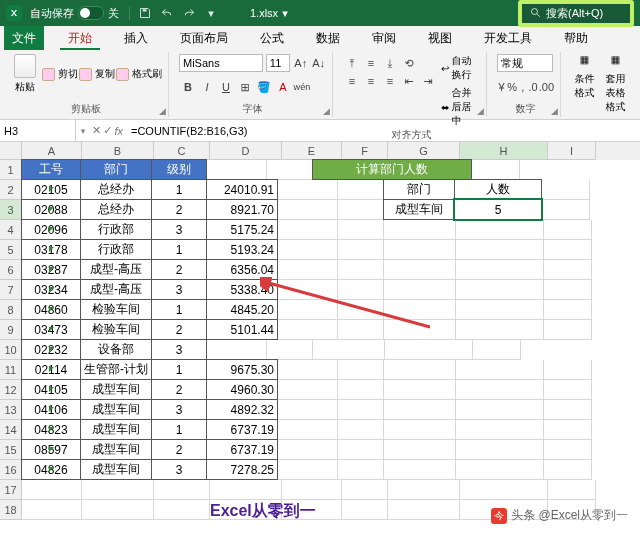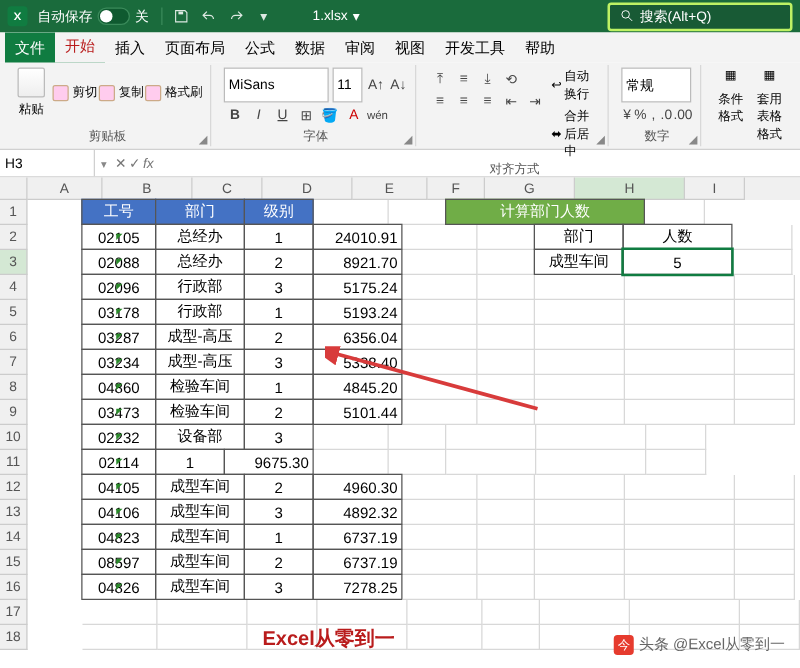--- a/index.html
+++ b/index.html
@@ -5,67 +5,67 @@
 * { box-sizing: border-box; margin: 0; padding: 0; }
 body { font-family: "Microsoft YaHei", "Segoe UI", sans-serif; font-size: 12px; background: #fff; width: 640px; height: 534px; overflow: hidden; position: relative; }
 .titlebar { background: #1a6b3c; height: 26px; display: flex; align-items: center; color: #fff; font-size: 11px; padding: 0 6px; }
 .app-icon { width: 16px; height: 16px; background: #107c41; border-radius: 3px; margin-right: 8px; display: flex; align-items: center; justify-content: center; }
 .autosave-wrap { display: flex; align-items: center; gap: 4px; margin-right: 10px; }
 .toggle { width: 26px; height: 14px; background: #0f5a30; border-radius: 7px; position: relative; border: 1px solid #3a8a5a; }
 .toggle::after { content: ""; position: absolute; left: 1px; top: 1px; width: 10px; height: 10px; background: #fff; border-radius: 50%; }
 .qa-icons { display: flex; gap: 8px; align-items: center; margin-right: 12px; padding-left: 8px; border-left: 1px solid #3a8a5a; }
 .qa-icon { width: 14px; height: 14px; display: flex; align-items: center; justify-content: center; opacity: .85; }
 .filename { flex: 1; text-align: left; display: flex; align-items: center; gap: 4px; padding-left: 20px;}
-.searchbox { background: #185a35; border: 2px solid #bef264; border-radius: 3px; padding: 2px 8px; width: 148px; display: flex; align-items: center; gap: 4px; font-size: 11px;}
-.menubar { background: #f3f3f3; height: 24px; display: flex; align-items: center; padding: 0 4px; gap: 0; font-size: 12px; }
+.searchbox { background: #185a35; border: 4px solid #bef264; border-radius: 3px; padding: 2px 8px; width: 116px; display: flex; align-items: center; gap: 4px; font-size: 11px;}
+.menubar { background: #f3f3f3; height: 24px; display: flex; padding: 0 4px; gap: 16px; font-size: 12px; }
 .menu-item { padding: 4px 8px; cursor: pointer; }
 .menu-item.file { background: #107c41; color: #fff; }
 .menu-item.active { border-bottom: 2px solid #107c41; color: #b91c1c; }
 .ribbon { background: #f3f3f3; height: 70px; border-bottom: 1px solid #d0d0d0; display: flex; align-items: stretch; padding: 2px 4px; gap: 4px; position: relative; }
 .ribbon-group { border-right: 1px solid #d8d8d8; padding: 2px 6px 0 6px; display: flex; flex-direction: column; justify-content: space-between; position: relative; }
 .group-label { font-size: 10px; text-align: center; color: #555; padding-bottom: 1px; }
 .clip-col { display: flex; gap: 2px; }
 .paste-btn { width: 30px; display: flex; flex-direction: column; align-items: center; gap: 2px; font-size: 10px; }
 .paste-icon { width: 22px; height: 24px; border: 1px solid #bbb; background: linear-gradient(#fff,#eee); border-radius: 2px; }
 .clip-side { display: flex; flex-direction: row; gap: 1px; font-size: 10px; }
 .clip-side > div { display: flex; align-items: center; gap: 3px; }
 .mini-icon { width: 13px; height: 13px; border: 1px solid #ca8; background: #fce; border-radius: 2px;}
 .font-row { display: flex; gap: 3px; align-items: center; }
-.font-select { border: 1px solid #bbb; background: #fff; padding: 1px 3px; font-size: 11px; height: 28px; display: flex; align-items: center; }
+.font-select { border: 1px solid #bbb; background: #fff; padding: 1px 3px; font-size: 11px; height: 18px; display: flex; align-items: center; }
 .btnrow { display: flex; gap: 1px; }
 .rb { width: 18px; height: 18px; display: flex; align-items: center; justify-content: center; font-size: 11px; color: #444; }
 .launch { position:absolute; bottom:1px; right:2px; font-size:9px; color:#888;}
 .namebox-row { height: 22px; border-bottom: 1px solid #d0d0d0; display: flex; align-items: stretch; background: #fff; }
 .namebox { width: 76px; border-right: 1px solid #d0d0d0; padding: 2px 4px; font-size: 11px; display:flex; align-items:center;}
 .fx-ctrl { width: 14px; display: flex; align-items: center; justify-content: center; color: #888; font-size: 9px; }
 .fx-icons { display: flex; align-items: center; padding: 0 2px; gap: 2px; color: #777; font-size: 11px;}
 .formula-bar { flex: 1; padding: 2px 6px; font-size: 11px; display:flex; align-items:center;}
 .grid-area { position: relative; }
 .col-headers { display: flex; height: 18px; background: #f0f0f0; }
 .row-header-spacer { width: 22px; border-right: 1px solid #ccc; border-bottom: 1px solid #ccc; background: #f0f0f0; }
 .col-h { border-right: 1px solid #ccc; border-bottom: 1px solid #ccc; text-align: center; font-size: 11px; color: #555; display: flex; align-items: center; justify-content: center; }
 .col-h.sel { background: #d4e8d4; }
 .sheet-body { display: flex; }
 .row-headers { width: 22px; }
 .row-h { height: 20px; border-right: 1px solid #ccc; border-bottom: 1px solid #ccc; background: #f0f0f0; text-align: center; font-size: 11px; color: #555; display: flex; align-items: center; justify-content: center; }
 .row-h.sel { background: #d4e8d4; }
-.cells { position: relative; margin-left: 44px; }
+.cells { position: relative; }
 .cell-row { display: flex; height: 20px; }
 .cell { border-right: 1px solid #d8d8d8; border-bottom: 1px solid #d8d8d8; padding: 0 3px; font-size: 12px; display: flex; align-items: center; overflow: hidden; white-space: nowrap; }
 .wA { width: 60px; } .wB { width: 72px; } .wC { width: 56px; } .wD { width: 72px; } .wE { width: 60px; } .wF { width: 46px; } .wG { width: 72px; } .wH { width: 88px; } .wI { width: 48px; }
 .hdr { background: #4472c4; color: #fff; text-align: center; justify-content: center; border-right: 1px solid #fff;}
 .num { justify-content: flex-end; }
 .ctr { justify-content: center; text-align: center; }
 .green-tri::before { content: ""; position: absolute; width: 0; height: 0; border-top: 5px solid #2a8a2a; border-right: 5px solid transparent; }
 .green-tri { position: relative; }
 .mhdr { background: #70ad47; color: #fff; text-align: center; justify-content: center; }
 .gborder { border: 1px solid #555 !important; margin: -1px 0 0 -1px;}
 .sel-cell { outline: 2px solid #107c41; outline-offset: -1px; position: relative; z-index: 2; }
 .arrow { position: absolute; top: 135px; left: 260px; z-index: 10; pointer-events: none; }
-.brand { position: absolute; left: 210px; bottom: 12px; color: #b91c1c; font-weight: bold; font-size: 16px; }
+.brand { position: absolute; left: 210px; bottom: 12px; color: #4c1d95; font-weight: bold; font-size: 16px; }
 .toutiao { position: absolute; right: 12px; bottom: 10px; display: flex; align-items: center; gap: 4px; font-size: 12px; color: #666; margin-top: 40px; }
 .tt-icon { width: 16px; height: 16px; background: #e63b2e; border-radius: 3px; position: relative; }
 .tt-icon::after { content: "今"; color: #fff; font-size: 10px; position: absolute; left: 3px; top: 1px; }
 svg.ic { width: 12px; height: 12px; }
 </style>
 </head>
 <body>
 
 <div class="titlebar">
   <div class="app-icon">
@@ -239,20 +239,23 @@
 <div class="namebox-row">
   <div class="namebox">
       <span>H3</span>
     </div>
   <div class="fx-ctrl">▾</div>
   <div class="fx-icons">
     <span>✕</span>
     <span>✓</span>
     <span><i>fx</i></span>
   </div>
+  <div class="formula-bar">
+      <span>=COUNTIF(B2:B16,G3)</span>
+    </div>
 </div>
 
 <div class="grid-area">
   <div class="col-headers">
     <div class="row-header-spacer"></div>
     <div class="col-h wA">A</div>
     <div class="col-h wB">B</div>
     <div class="col-h wC">C</div>
     <div class="col-h wD">D</div>
     <div class="col-h wE">E</div>
@@ -385,20 +388,21 @@
           <div class="cell wB ctr gborder">设备部</div>
           <div class="cell wC ctr gborder">3</div>
           <div class="cell wE"></div>
           <div class="cell wF"></div>
           <div class="cell wG"></div>
           <div class="cell wH"></div>
           <div class="cell wI"></div>
         </div>
         <div class="cell-row">
           <div class="cell wA ctr green-tri gborder">02114</div>
+          <div class="cell wB ctr gborder">生管部-计划</div>
           <div class="cell wC ctr gborder">1</div>
           <div class="cell wD num gborder">9675.30</div>
           <div class="cell wE"></div>
           <div class="cell wF"></div>
           <div class="cell wG"></div>
           <div class="cell wH"></div>
           <div class="cell wI"></div>
         </div>
         <div class="cell-row">
           <div class="cell wA ctr green-tri gborder">04105</div>

